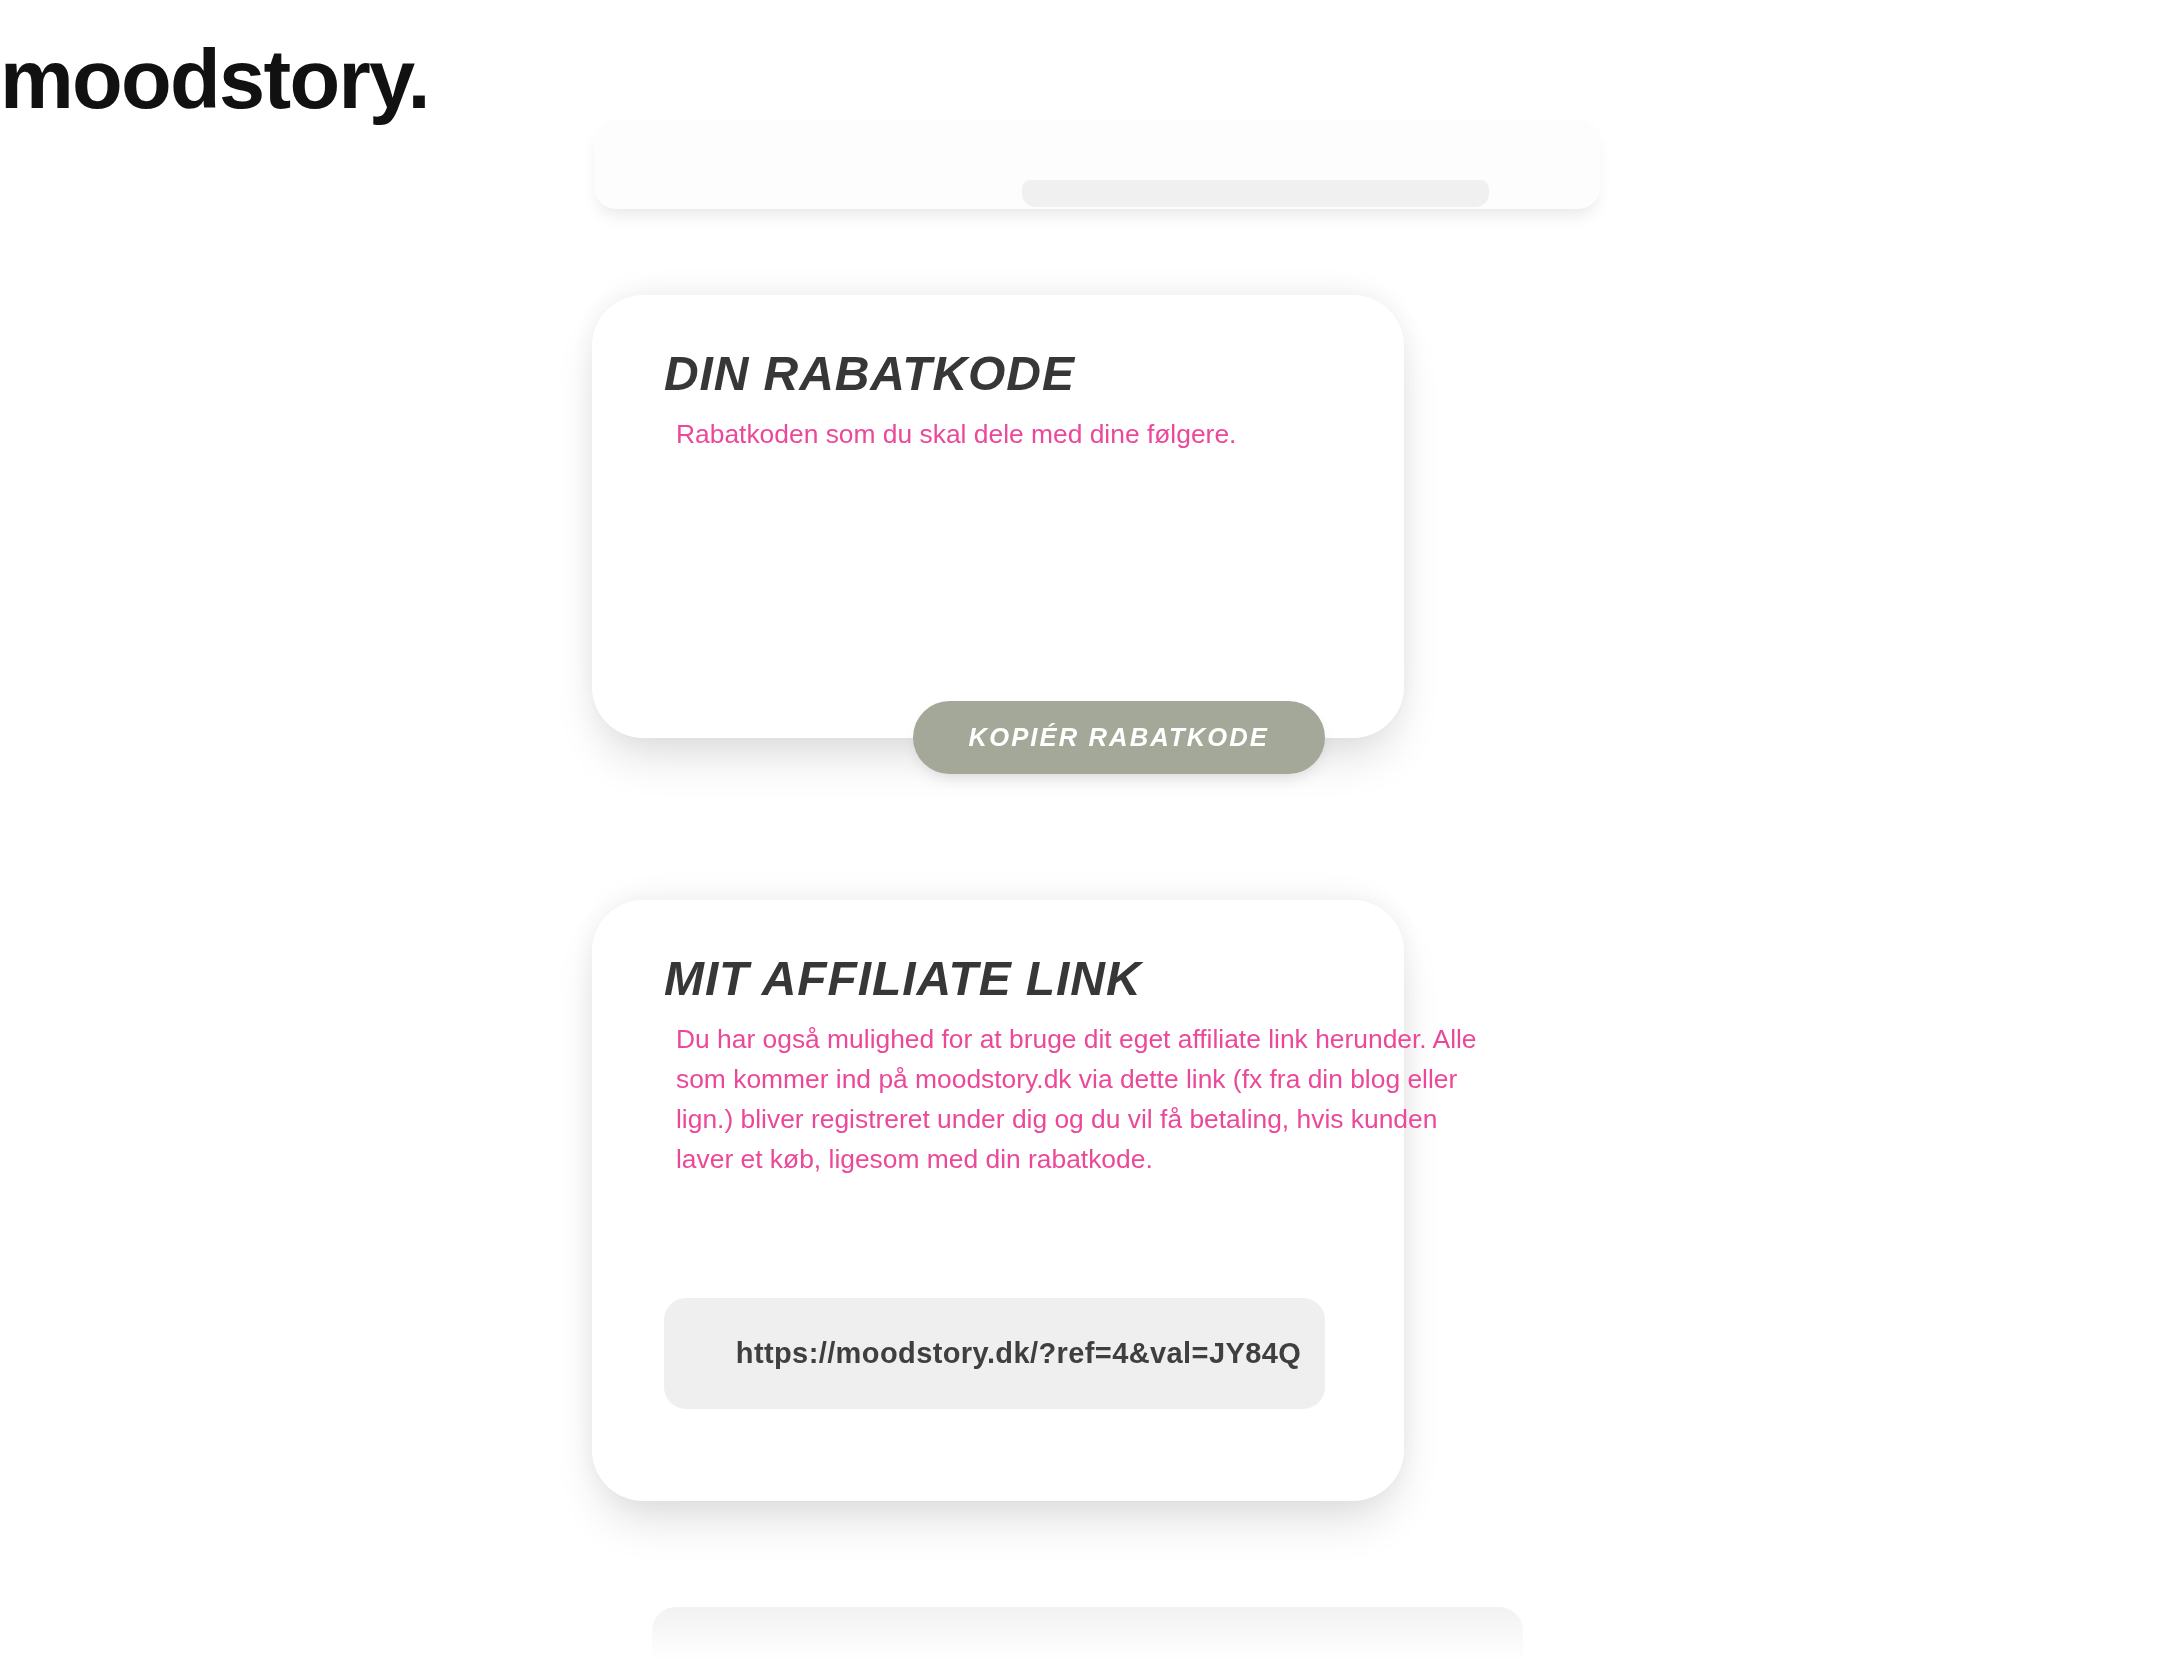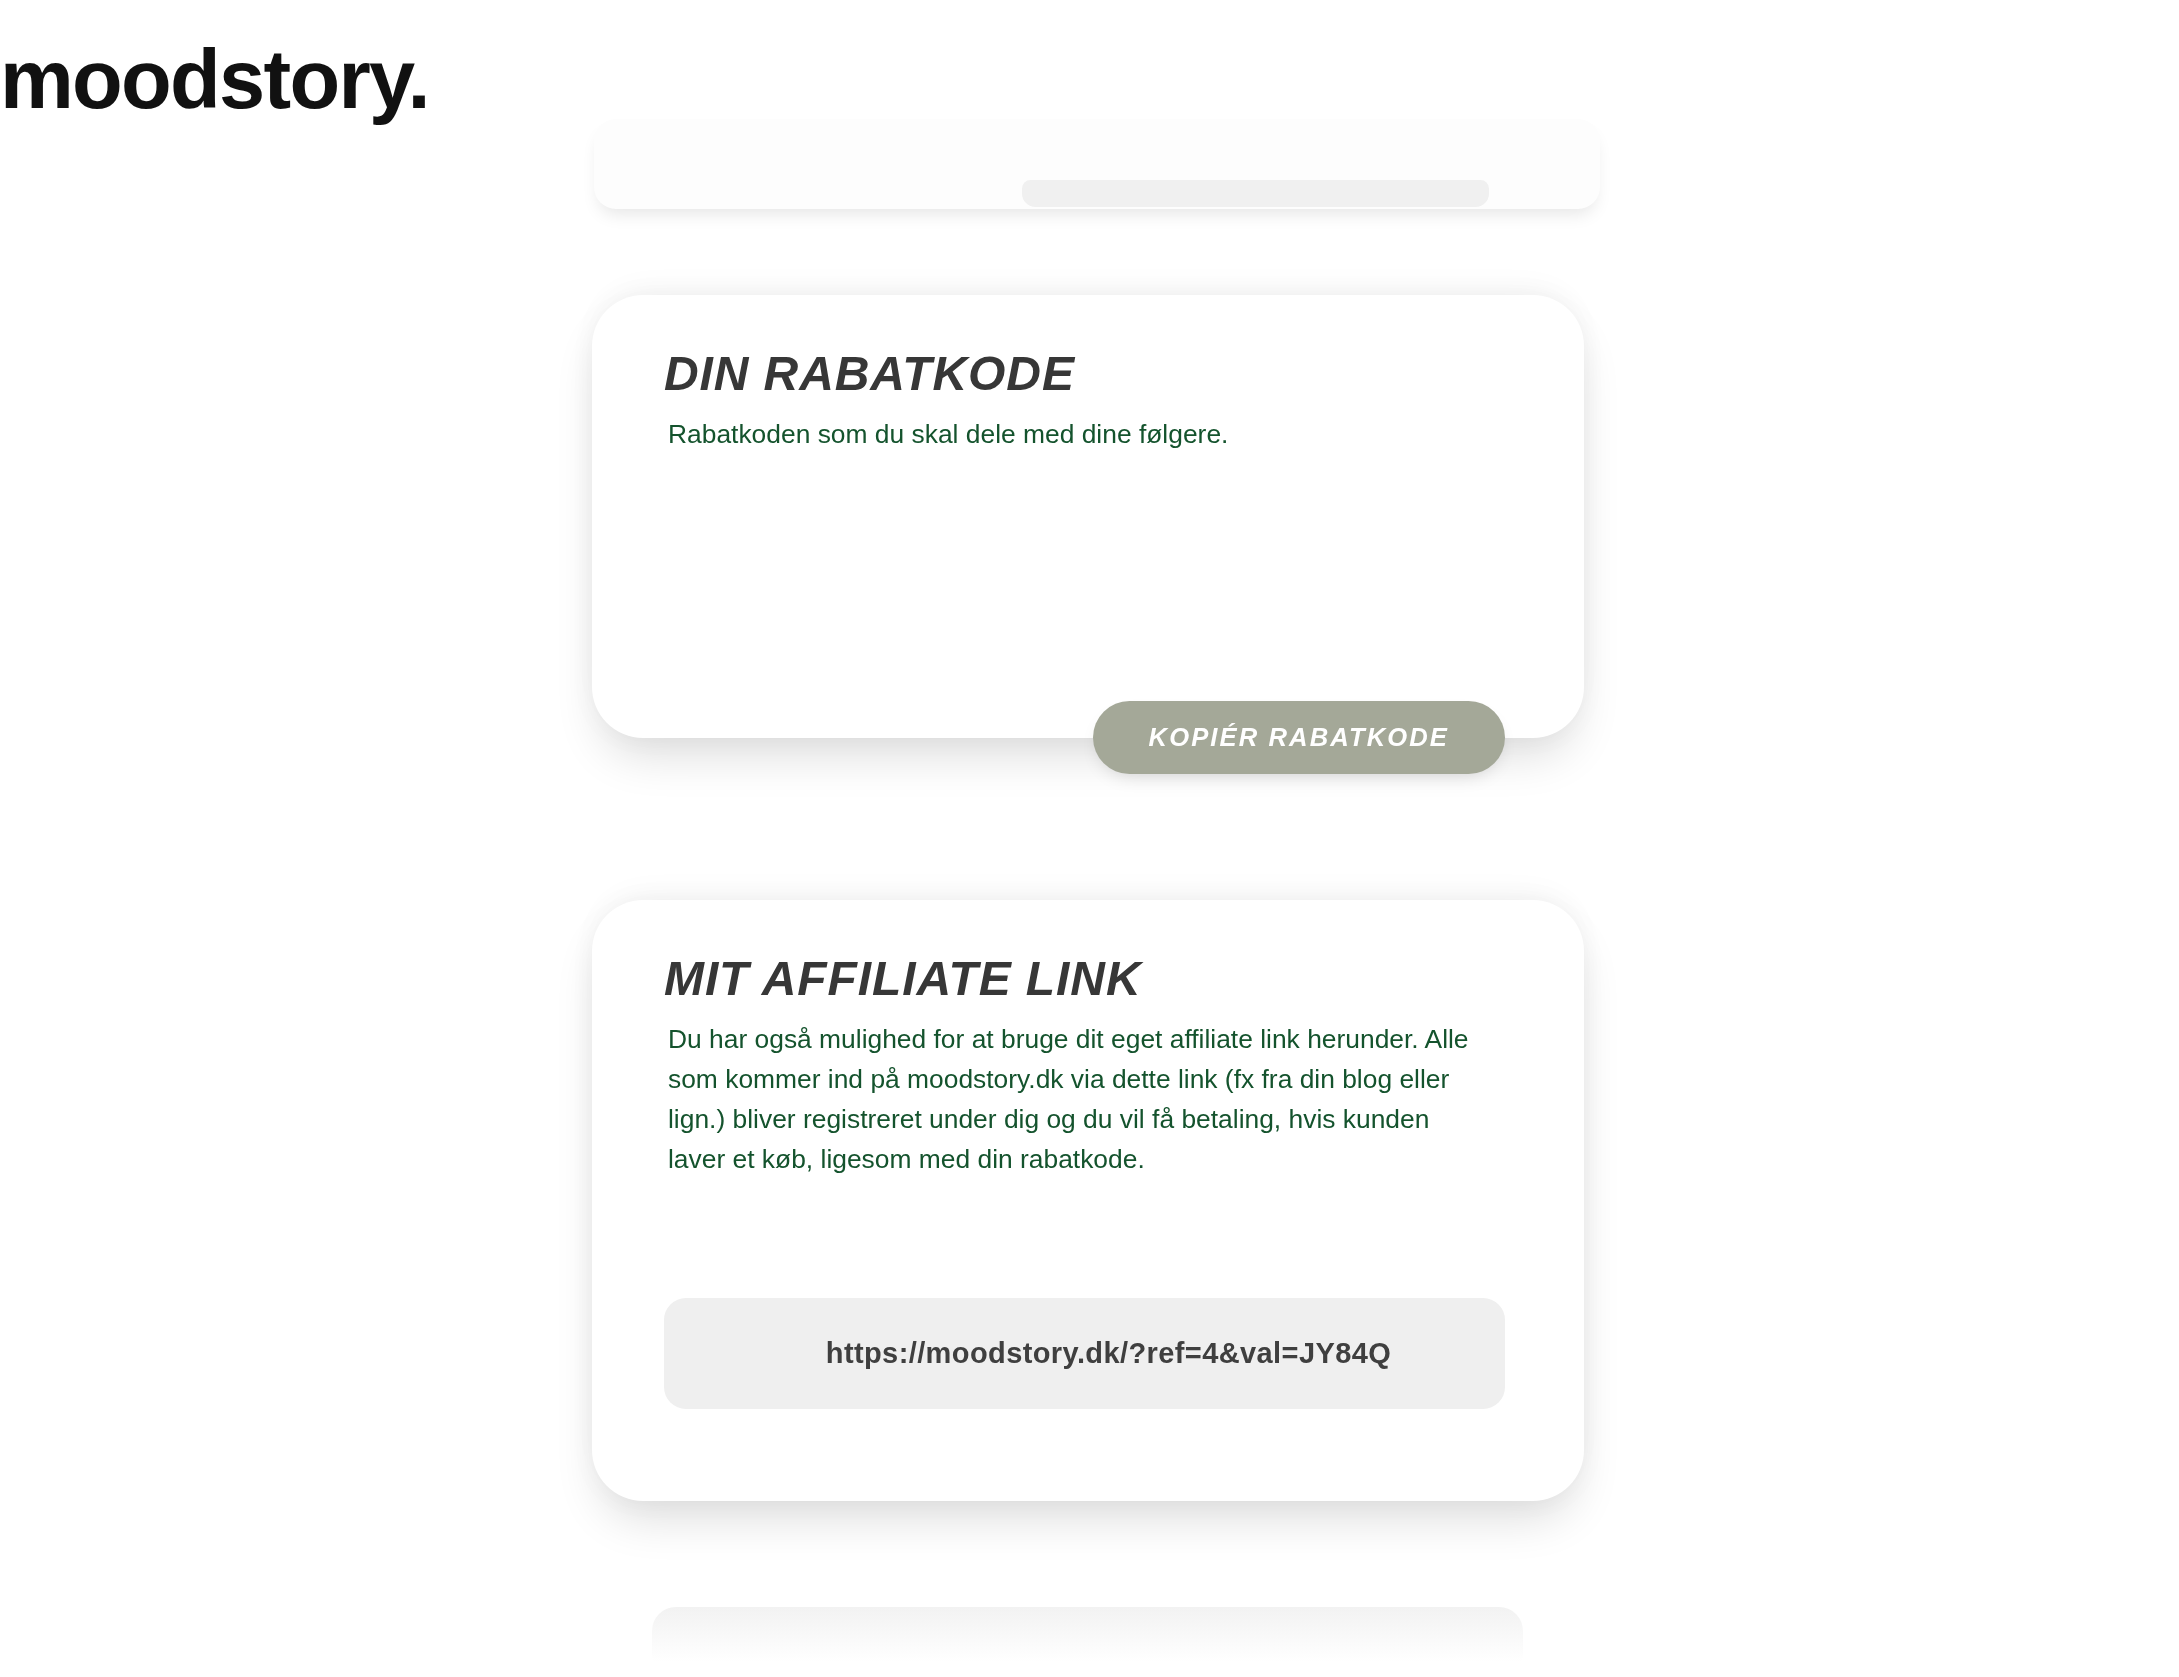--- a/index.html
+++ b/index.html
@@ -48,21 +48,21 @@
     width: 467px;
     height: 27px;
     background: #f0f0f0;
     border-radius: 8.5px 8.5px 13.6px 13.6px;
   }
 
   
   .card {
     position: absolute;
     left: 592px;
-    width: 992px;
+    width: 812px;
     background: #ffffff;
     border-radius: 51px;
     box-shadow:
       0 25.6px 47px -10.2px rgba(0,0,0,0.14),
       0 -12.8px 38px -17px rgba(0,0,0,0.07),
       0 0 30px rgba(0,0,0,0.03);
   }
   .card-1 { top: 295px; height: 443px; }
   .card-2 { top: 900px; height: 601px; }
 
@@ -73,27 +73,27 @@
     margin: 0;
     font-size: 48px;
     font-style: italic;
     font-weight: 800;
     letter-spacing: 0.9px;
     color: #373737;
     white-space: nowrap;
   }
   .card-desc {
     position: absolute;
-    left: 76px;
+    left: 84px;
     top: 119px;
     margin: 0;
     width: 818px;
     font-size: 26.4px;
     line-height: 40px;
-    color: #14532d;
+    color: #ec4899;
   }
   .field {
     position: absolute;
     left: 72px;
     right: 79px;
     height: 111px;
     background: #efefef;
     border-radius: 22px;
     display: flex;
     align-items: center;

